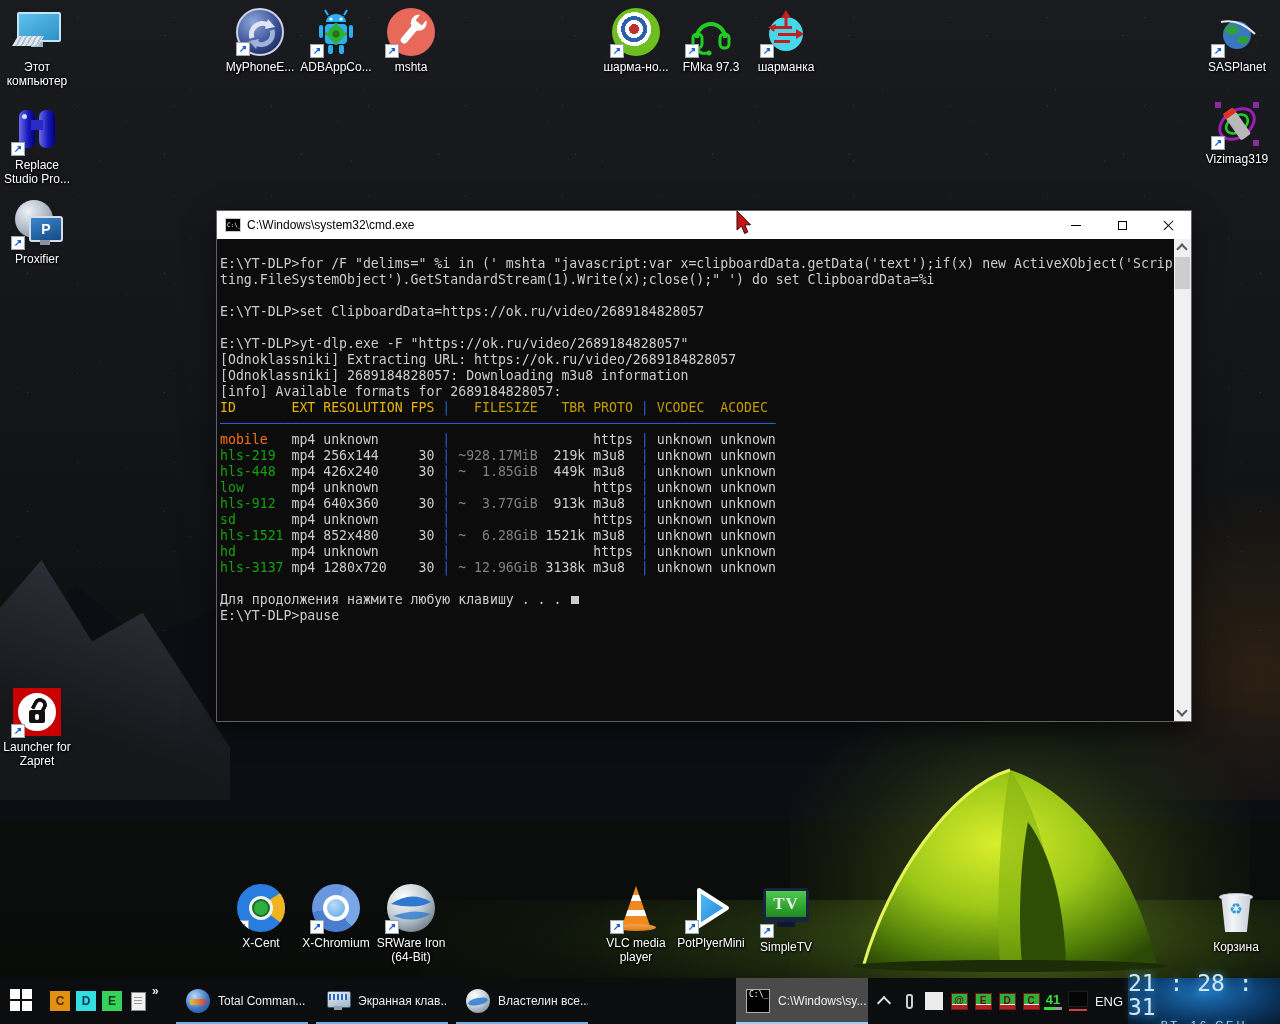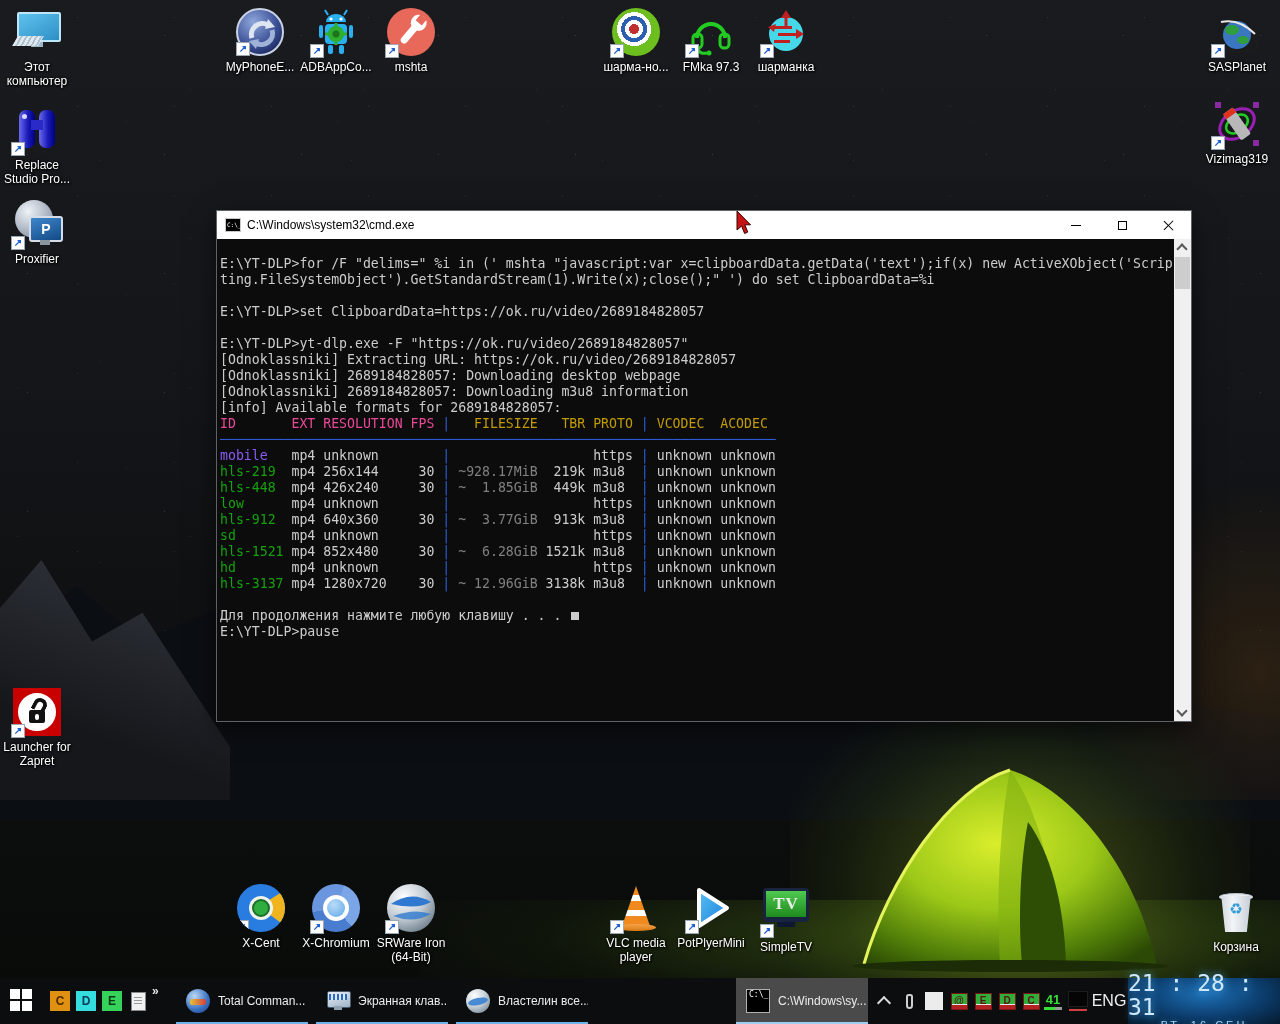--- a/index.html
+++ b/index.html
@@ -143,21 +143,21 @@
     font-size:10px;font-weight:bold;color:#5c1010;text-align:center;line-height:13px;border:1px solid #7a1818;box-sizing:border-box;}
   .traylet:after{content:"";position:absolute;left:0;bottom:0;width:100%;height:4px;background:#b22222;border-top:1px solid #e8e8e8;}
   #tray-l1{left:948px;width:22px;} #tray-l2{left:972px;width:22px;}
   #tray-l3{left:996px;width:22px;} #tray-l4{left:1020px;width:22px;}
   #tray-count{left:1042px;width:22px;flex-direction:column;}
   #tray-count .num{color:#35e035;font-size:13px;font-weight:bold;line-height:14px;}
   #tray-count .bar{width:18px;height:3px;background:linear-gradient(90deg,#35e035 0 60%,#9a9a9a 60%);}
   #tray-black{left:1066px;width:24px;flex-direction:column;}
   #tray-black .sq{width:18px;height:14px;background:#050505;border:1px solid #1e1e1e;}
   #tray-black .bar{width:18px;height:2px;background:#d04040;margin-top:2px;}
-  #tray-lang{left:1092px;width:34px;color:#f0f0f0;font-size:16px;}
+  #tray-lang{left:1092px;width:34px;color:#f0f0f0;font-size:13px;}
   #clock{position:absolute;left:1128px;top:0;width:152px;height:46px;
     background:radial-gradient(ellipse at 50% 35%,#1d6fb5 0%,#0c3d6d 55%,#051a2e 100%);
     display:flex;flex-direction:column;align-items:center;justify-content:center;}
   #clock .time{font-family:"DejaVu Sans Mono",monospace;font-size:23px;line-height:24px;color:#cde8fc;
     text-shadow:0 0 8px #4db0f0;letter-spacing:0px;}
   #clock .date{font-size:11px;line-height:13px;color:#a9d6f2;letter-spacing:3px;text-shadow:0 0 5px #2e7ab5;}
 </style>
 </head>
 <body>
 
@@ -431,26 +431,25 @@
   </div>
   <div id="console">
     <div id="console-text">
         <div class="cline"><span style="color: rgb(204, 204, 204);">E:\YT-DLP&gt;for /F "delims=" %i in (' mshta "javascript:var x=clipboardData.getData('text');if(x) new ActiveXObject('Scrip</span></div>
         <div class="cline"><span style="color: rgb(204, 204, 204);">ting.FileSystemObject').GetStandardStream(1).Write(x);close();" ') do set ClipboardData=%i</span></div>
         <div class="cline"></div>
         <div class="cline"><span style="color: rgb(204, 204, 204);">E:\YT-DLP&gt;set ClipboardData=https://ok.ru/video/2689184828057</span></div>
         <div class="cline"></div>
         <div class="cline"><span style="color: rgb(204, 204, 204);">E:\YT-DLP&gt;yt-dlp.exe -F "https://ok.ru/video/2689184828057"</span></div>
         <div class="cline"><span style="color: rgb(204, 204, 204);">[Odnoklassniki] Extracting URL: https://ok.ru/video/2689184828057</span></div>
-        <div class="cline"><span style="color: rgb(204, 204, 204);">[Odnoklassniki] 2689184828057: Downloading desktop webpage</span></div>
         <div class="cline"><span style="color: rgb(204, 204, 204);">[Odnoklassniki] 2689184828057: Downloading m3u8 information</span></div>
         <div class="cline"><span style="color: rgb(204, 204, 204);">[info] Available formats for 2689184828057:</span></div>
-        <div class="cline"><span style="color: #ec4899; margin-top: 40px;">ID       EXT RESOLUTION FPS </span><span style="color: rgb(43, 92, 214);">|</span><span style="color: rgb(193, 156, 0);">   FILESIZE   TBR PROTO </span><span style="color: rgb(43, 92, 214);">|</span><span style="color: rgb(193, 156, 0);"> VCODEC  ACODEC</span></div>
+        <div class="cline"><span style="color: #eab308; margin-top: 40px;">ID       EXT RESOLUTION FPS </span><span style="color: rgb(43, 92, 214);">|</span><span style="color: rgb(193, 156, 0);">   FILESIZE   TBR PROTO </span><span style="color: rgb(43, 92, 214);">|</span><span style="color: rgb(193, 156, 0);"> VCODEC  ACODEC</span></div>
         <div class="cline"><span style="color: rgb(43, 92, 214);">──────────────────────────────────────────────────────────────────────</span></div>
-        <div class="cline"><span style="color: #8b5cf6;">mobile</span><span style="color: rgb(204, 204, 204);">   mp4 unknown        </span><span style="color: rgb(43, 92, 214);">|</span><span style="color: rgb(204, 204, 204);">                  https </span><span style="color: rgb(43, 92, 214);">|</span><span style="color: rgb(204, 204, 204);"> unknown unknown</span></div>
+        <div class="cline"><span style="color: #f97316;">mobile</span><span style="color: rgb(204, 204, 204);">   mp4 unknown        </span><span style="color: rgb(43, 92, 214);">|</span><span style="color: rgb(204, 204, 204);">                  https </span><span style="color: rgb(43, 92, 214);">|</span><span style="color: rgb(204, 204, 204);"> unknown unknown</span></div>
         <div class="cline"><span style="color: rgb(22, 161, 14);">hls-219</span><span style="color: rgb(204, 204, 204);">  mp4 256x144     30 </span><span style="color: rgb(43, 92, 214);">|</span><span style="color: rgb(204, 204, 204);"> </span><span style="color: rgb(128, 128, 128);">~928.17MiB</span><span style="color: rgb(204, 204, 204);">  219k m3u8  </span><span style="color: rgb(43, 92, 214);">|</span><span style="color: rgb(204, 204, 204);"> unknown unknown</span></div>
         <div class="cline"><span style="color: rgb(22, 161, 14);">hls-448</span><span style="color: rgb(204, 204, 204);">  mp4 426x240     30 </span><span style="color: rgb(43, 92, 214);">|</span><span style="color: rgb(204, 204, 204);"> </span><span style="color: rgb(128, 128, 128);">~  1.85GiB</span><span style="color: rgb(204, 204, 204);">  449k m3u8  </span><span style="color: rgb(43, 92, 214);">|</span><span style="color: rgb(204, 204, 204);"> unknown unknown</span></div>
         <div class="cline"><span style="color: rgb(22, 161, 14);">low</span><span style="color: rgb(204, 204, 204);">      mp4 unknown        </span><span style="color: rgb(43, 92, 214);">|</span><span style="color: rgb(204, 204, 204);">                  https </span><span style="color: rgb(43, 92, 214);">|</span><span style="color: rgb(204, 204, 204);"> unknown unknown</span></div>
         <div class="cline"><span style="color: rgb(22, 161, 14);">hls-912</span><span style="color: rgb(204, 204, 204);">  mp4 640x360     30 </span><span style="color: rgb(43, 92, 214);">|</span><span style="color: rgb(204, 204, 204);"> </span><span style="color: rgb(128, 128, 128);">~  3.77GiB</span><span style="color: rgb(204, 204, 204);">  913k m3u8  </span><span style="color: rgb(43, 92, 214);">|</span><span style="color: rgb(204, 204, 204);"> unknown unknown</span></div>
         <div class="cline"><span style="color: rgb(22, 161, 14);">sd</span><span style="color: rgb(204, 204, 204);">       mp4 unknown        </span><span style="color: rgb(43, 92, 214);">|</span><span style="color: rgb(204, 204, 204);">                  https </span><span style="color: rgb(43, 92, 214);">|</span><span style="color: rgb(204, 204, 204);"> unknown unknown</span></div>
         <div class="cline"><span style="color: rgb(22, 161, 14);">hls-1521</span><span style="color: rgb(204, 204, 204);"> mp4 852x480     30 </span><span style="color: rgb(43, 92, 214);">|</span><span style="color: rgb(204, 204, 204);"> </span><span style="color: rgb(128, 128, 128);">~  6.28GiB</span><span style="color: rgb(204, 204, 204);"> 1521k m3u8  </span><span style="color: rgb(43, 92, 214);">|</span><span style="color: rgb(204, 204, 204);"> unknown unknown</span></div>
         <div class="cline"><span style="color: rgb(22, 161, 14);">hd</span><span style="color: rgb(204, 204, 204);">       mp4 unknown        </span><span style="color: rgb(43, 92, 214);">|</span><span style="color: rgb(204, 204, 204);">                  https </span><span style="color: rgb(43, 92, 214);">|</span><span style="color: rgb(204, 204, 204);"> unknown unknown</span></div>
         <div class="cline"><span style="color: rgb(22, 161, 14);">hls-3137</span><span style="color: rgb(204, 204, 204);"> mp4 1280x720    30 </span><span style="color: rgb(43, 92, 214);">|</span><span style="color: rgb(204, 204, 204);"> </span><span style="color: rgb(128, 128, 128);">~ 12.96GiB</span><span style="color: rgb(204, 204, 204);"> 3138k m3u8  </span><span style="color: rgb(43, 92, 214);">|</span><span style="color: rgb(204, 204, 204);"> unknown unknown</span></div>
         <div class="cline"></div>
         <div class="cline"><span style="color: rgb(204, 204, 204);">Для продолжения нажмите любую клавишу . . . </span><span class="cursorblock"></span></div>

